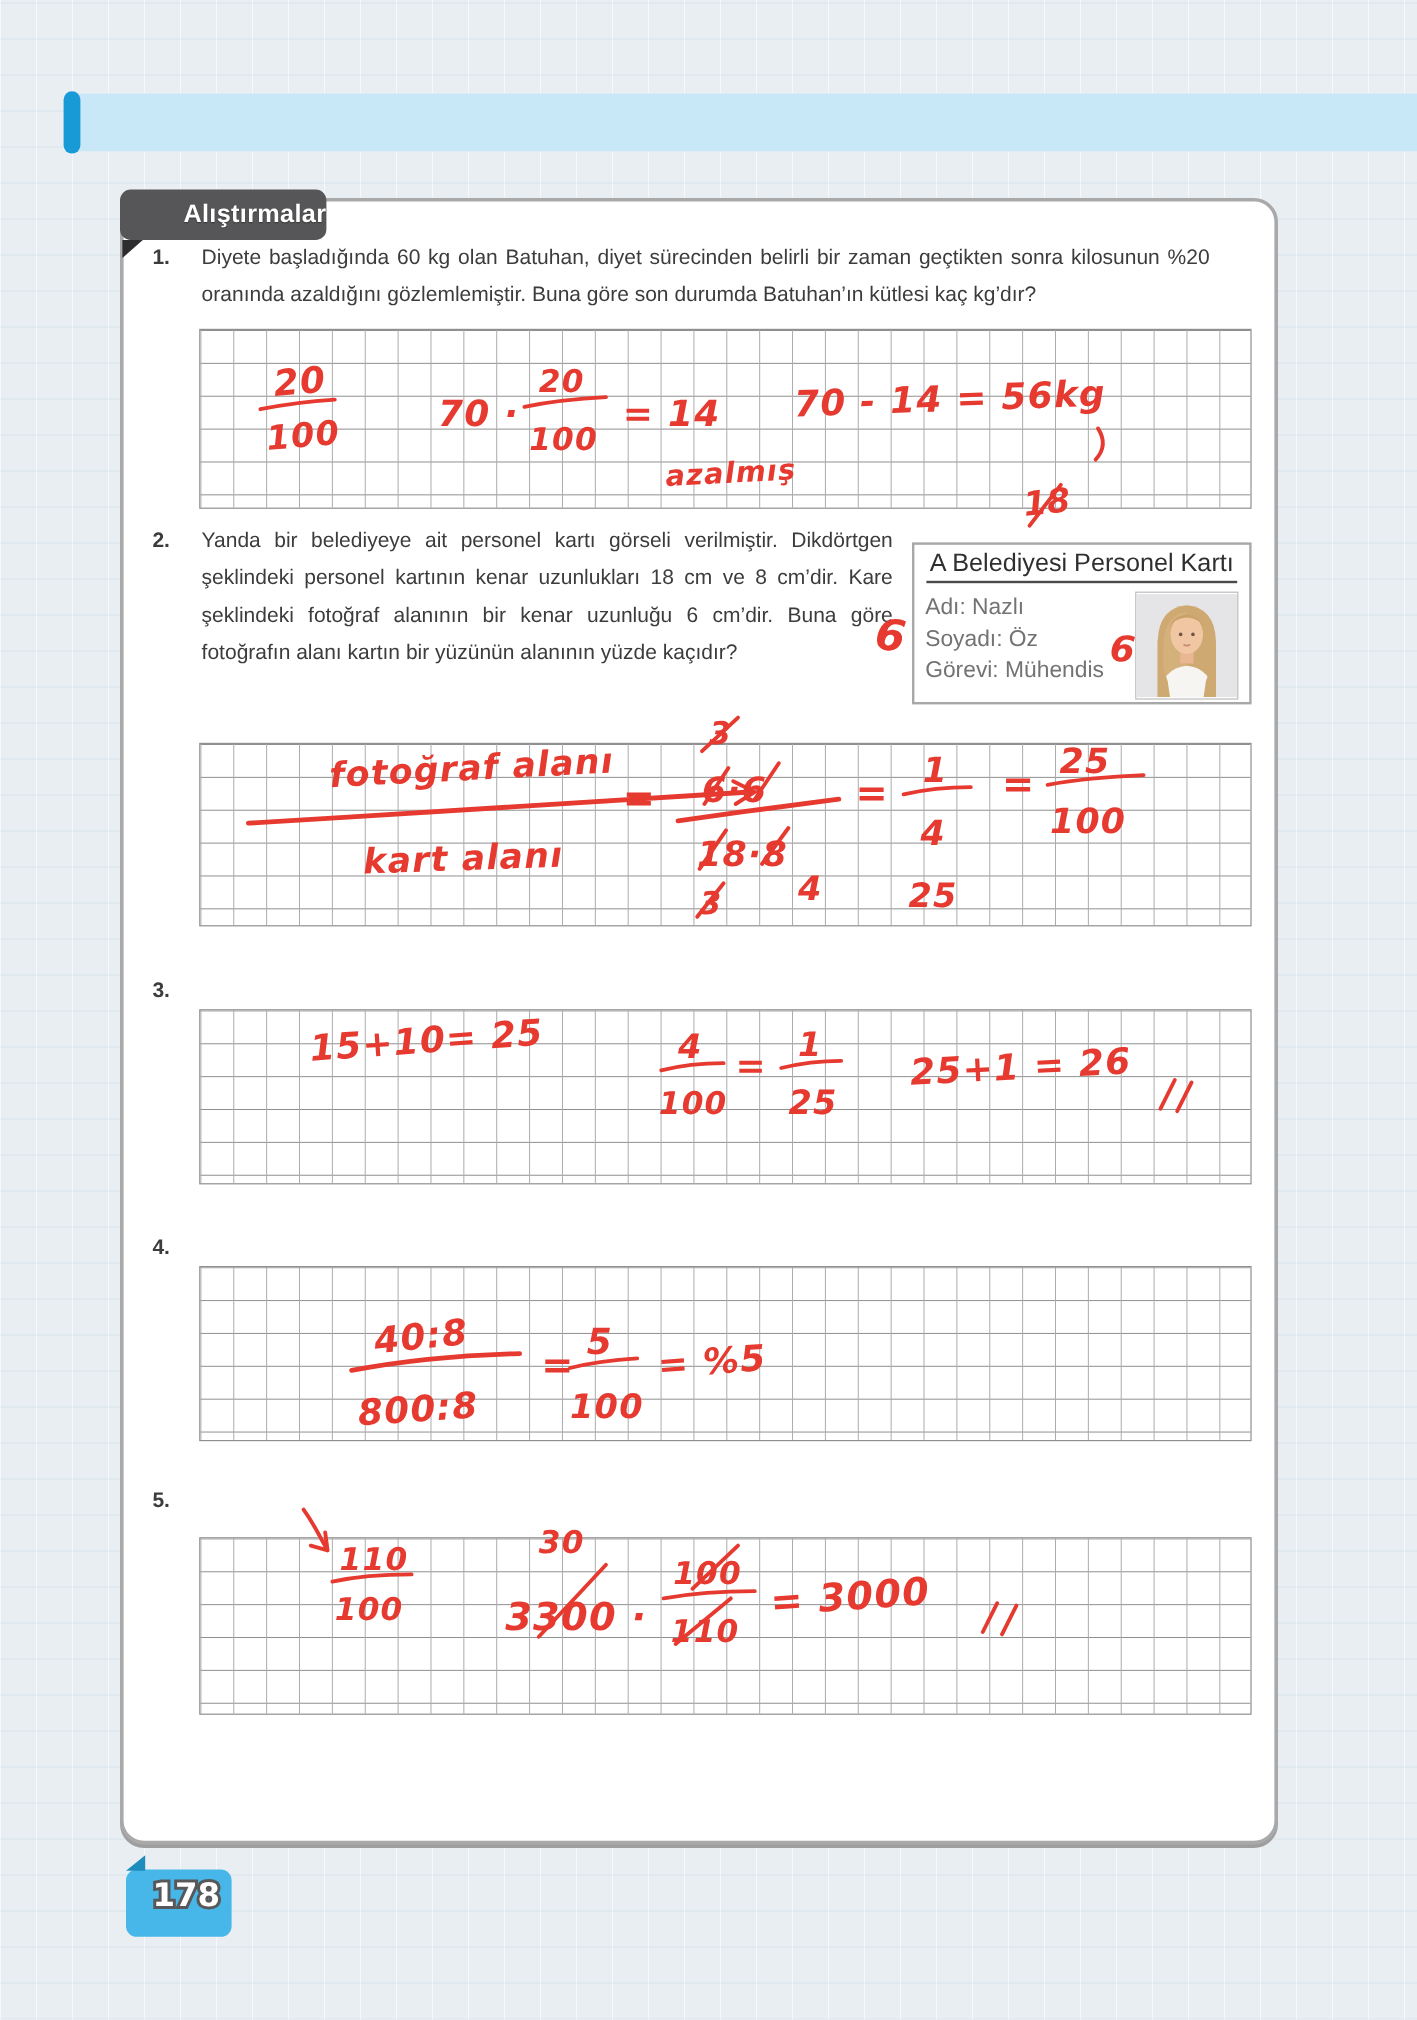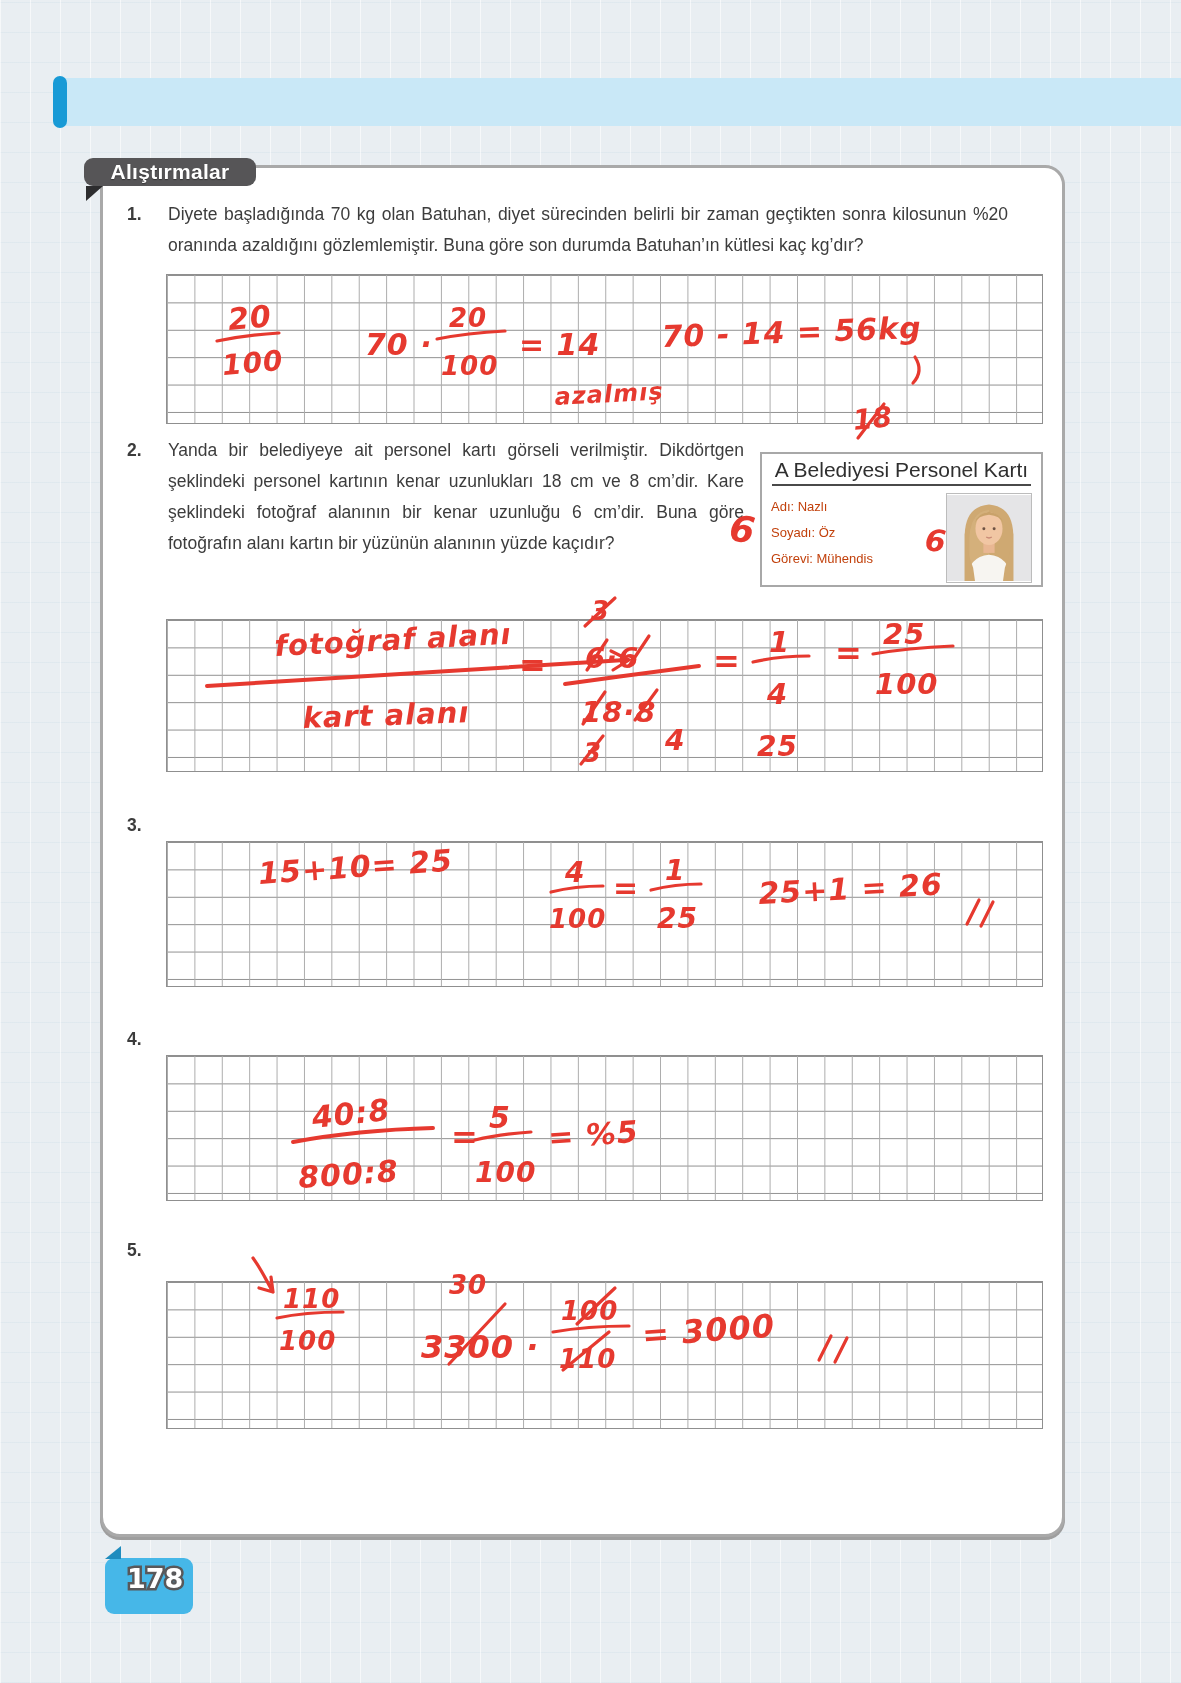--- a/index.html
+++ b/index.html
@@ -28,24 +28,24 @@
   
   .card{
     position:absolute;left:100px;top:165px;width:965px;height:1372px;
     background:#fff;border:3px solid #a9a9a9;border-radius:20px;
     box-shadow:0 3px 0 #9e9e9e;
     box-sizing:border-box;
   }
   .card-content{padding:31px 0 0 24px;}
   
   .badge{
-    position:absolute;left:84px;top:158px;width:172px;height:28px;
+    position:absolute;left:100px;top:158px;width:172px;height:42px;
     background:#565557;border-radius:9px;
     color:#fff;font-weight:bold;font-size:21px;
-    display:flex;align-items:center;justify-content:center;
+    display:flex;align-items:center;justify-content:flex-end;
     letter-spacing:.3px;z-index:3;
     text-shadow:0 1px 1px rgba(0,0,0,.4);
   }
   .badge-tail{
     position:absolute;left:2px;top:100%;width:0;height:0;
     border-top:15px solid #2d2d2f;border-right:17px solid transparent;
   }
   
   .problem{display:flex;padding-right:54px;}
   .pnum{width:41px;flex:0 0 41px;font-weight:bold;font-size:17.5px;color:#3c3c3c;line-height:31px;}
@@ -89,21 +89,21 @@
     border:2px solid #a8a8a8;background:#fff;
     box-sizing:border-box;padding:5px 9px 6px;
     position:relative;z-index:2;
   }
   .pc-title{
     font-size:21px;color:#2f2f2f;text-align:center;
     padding-bottom:4px;margin:1px 1px 6px;
     border-bottom:2px solid #4a4a4a;line-height:20px;
   }
   .pc-body{display:flex;}
-  .pc-fields{flex:1;font-size:13px;color:#c2410c;line-height:26px;padding-top:2px;}
+  .pc-fields{flex:1;font-size:19px;color:#737373;line-height:26px;padding-top:2px;}
   .pc-photo{
     flex:0 0 84px;width:84px;height:88px;
     border:1px solid #bcbcbc;overflow:hidden;margin-top:1px;
   }
   .mark{position:absolute;overflow:visible;}
   
   .page-num{
     position:absolute;left:105px;top:1558px;width:88px;height:56px;
     background:#46b7e8;border-radius:9px;z-index:2;
   }
@@ -129,21 +129,21 @@
   <div class="badge">
     <span>Alıştırmalar</span>
     <div class="badge-tail"></div>
   </div>
 
   <div class="card">
     <div class="card-content">
 
       <div class="problem">
         <div class="pnum">1.</div>
-        <div class="ptext">Diyete başladığında 70 kg olan Batuhan, diyet sürecinden belirli bir zaman geçtikten sonra kilosunun %20 oranında azaldığını gözlemlemiştir. Buna göre son durumda Batuhan’ın kütlesi kaç kg’dır?</div>
+        <div class="ptext">Diyete başladığında 60 kg olan Batuhan, diyet sürecinden belirli bir zaman geçtikten sonra kilosunun %20 oranında azaldığını gözlemlemiştir. Buna göre son durumda Batuhan’ın kütlesi kaç kg’dır?</div>
       </div>
       <div class="grid g1">
         <svg class="hw" width="877" height="150" viewBox="0 0 877 150">
           <text x="62" y="55" class="h30" transform="rotate(-5 62 55)">20</text>
           <path class="st" d="M50,66 Q80,60 112,58"></path>
           <text x="56" y="100" class="h28" transform="rotate(-5 56 100)">100</text>
           <text x="198" y="80" class="h30">70 ·</text>
           <text x="282" y="52" class="h26">20</text>
           <path class="st" d="M270,64 Q300,58 338,56"></path>
           <text x="274" y="100" class="h26">100</text>

